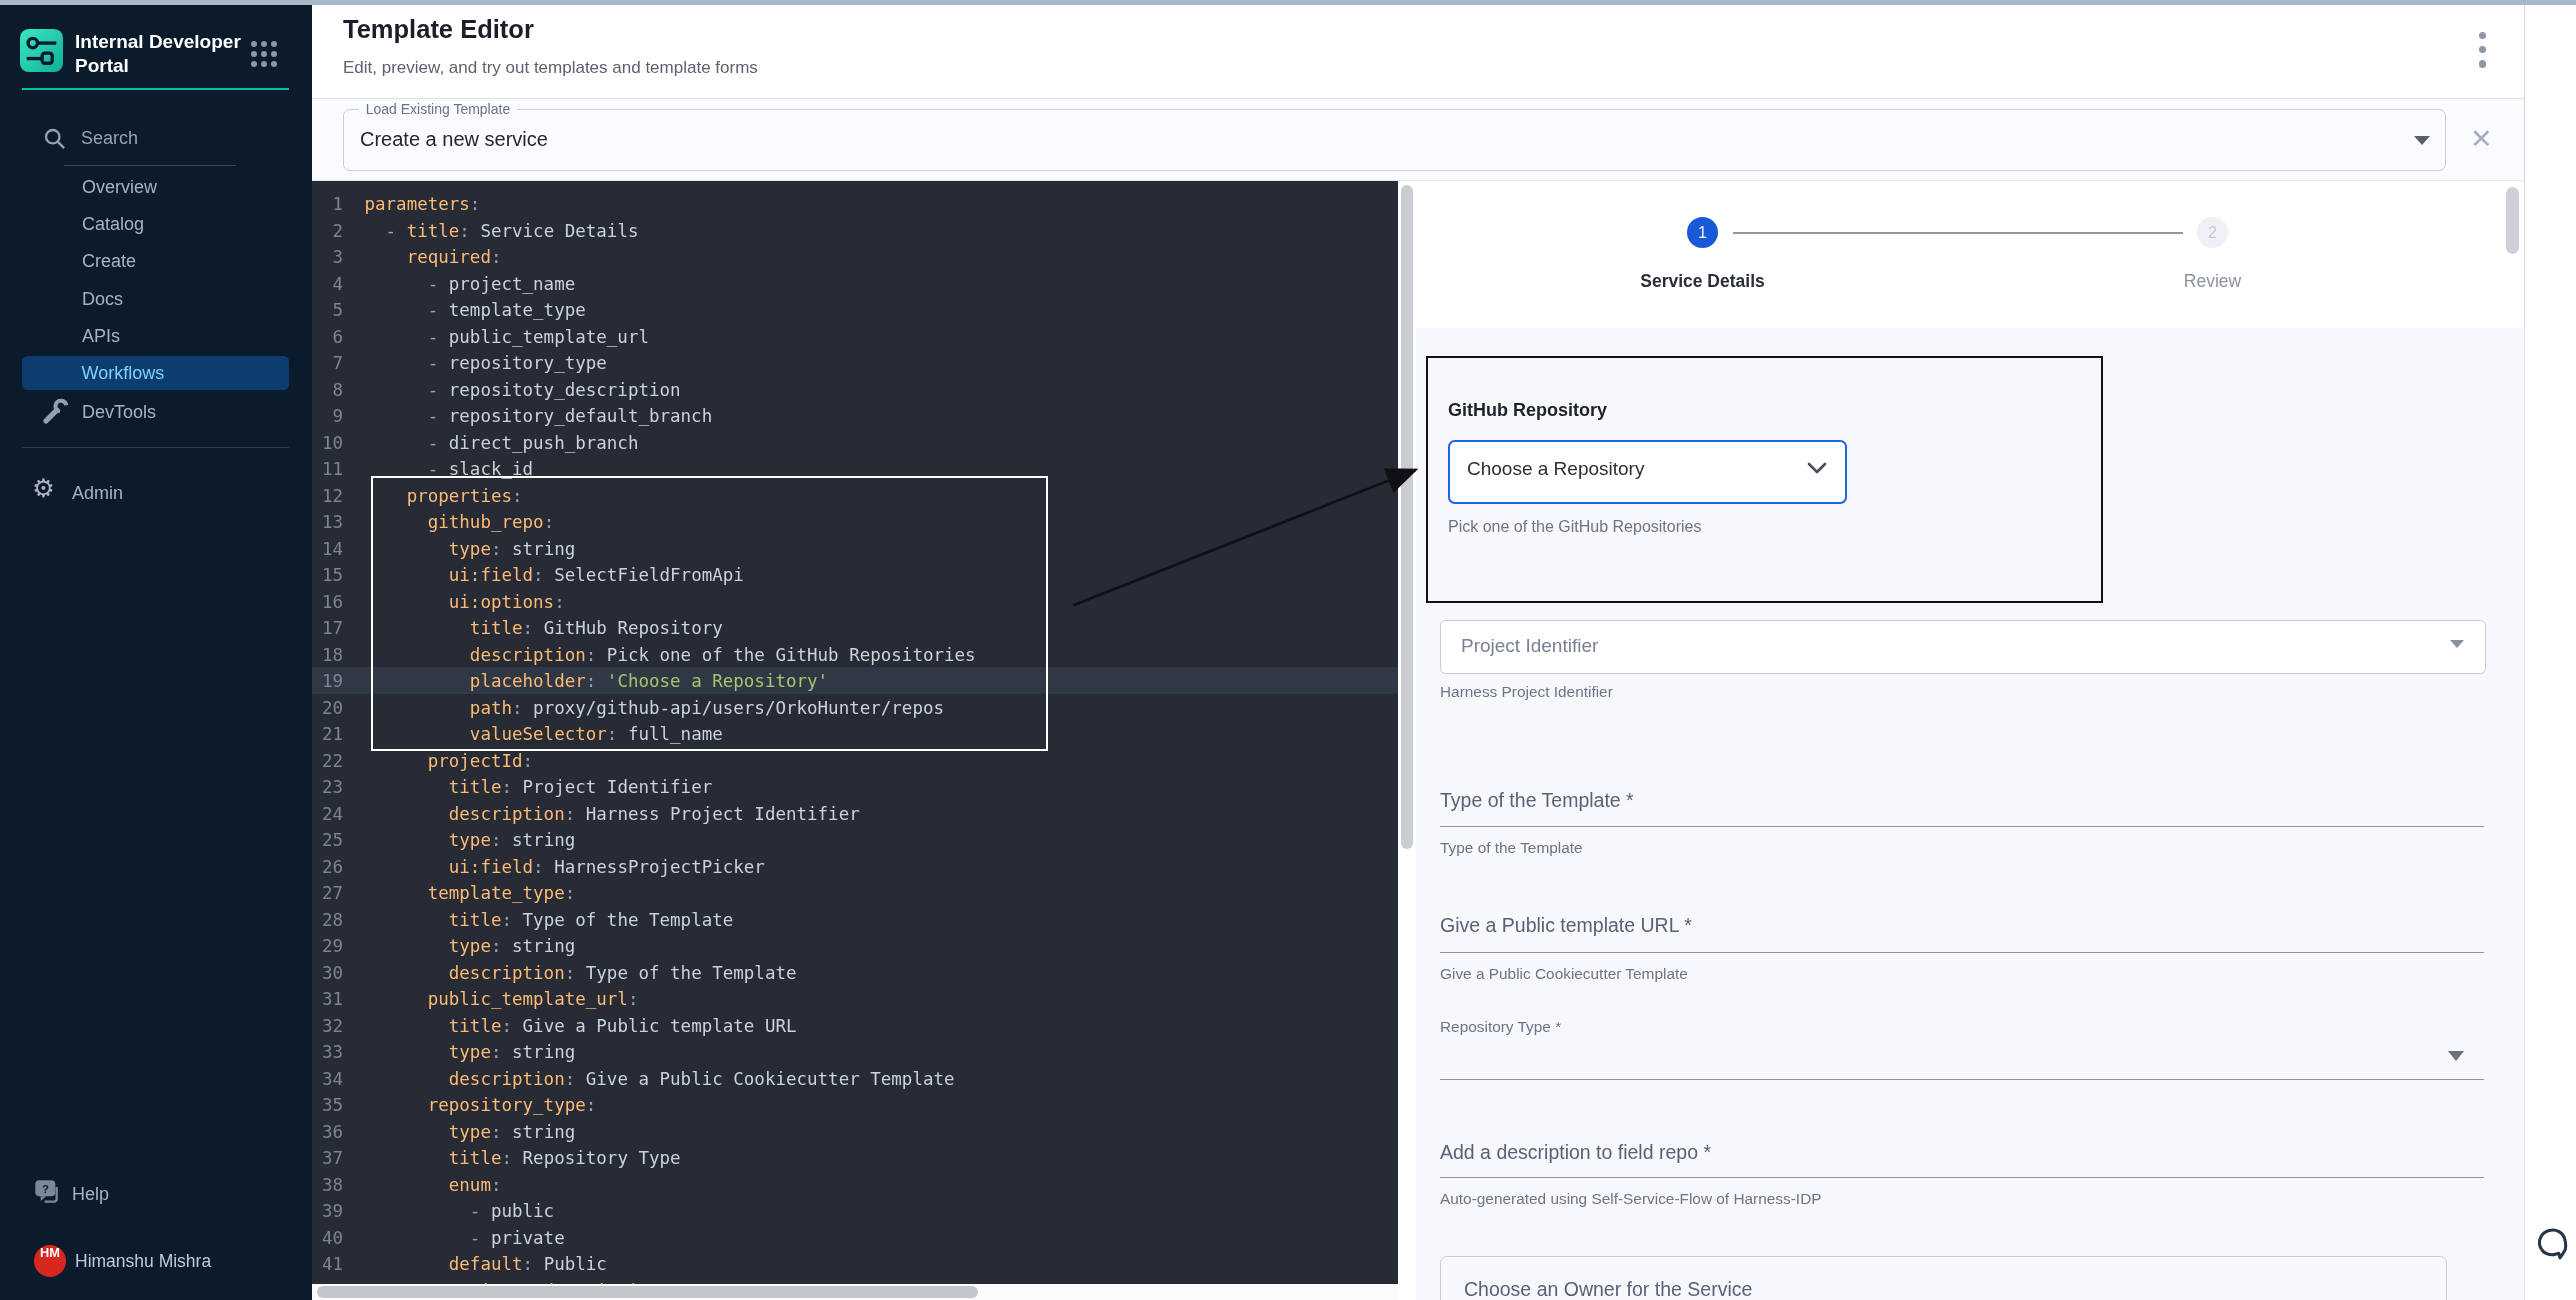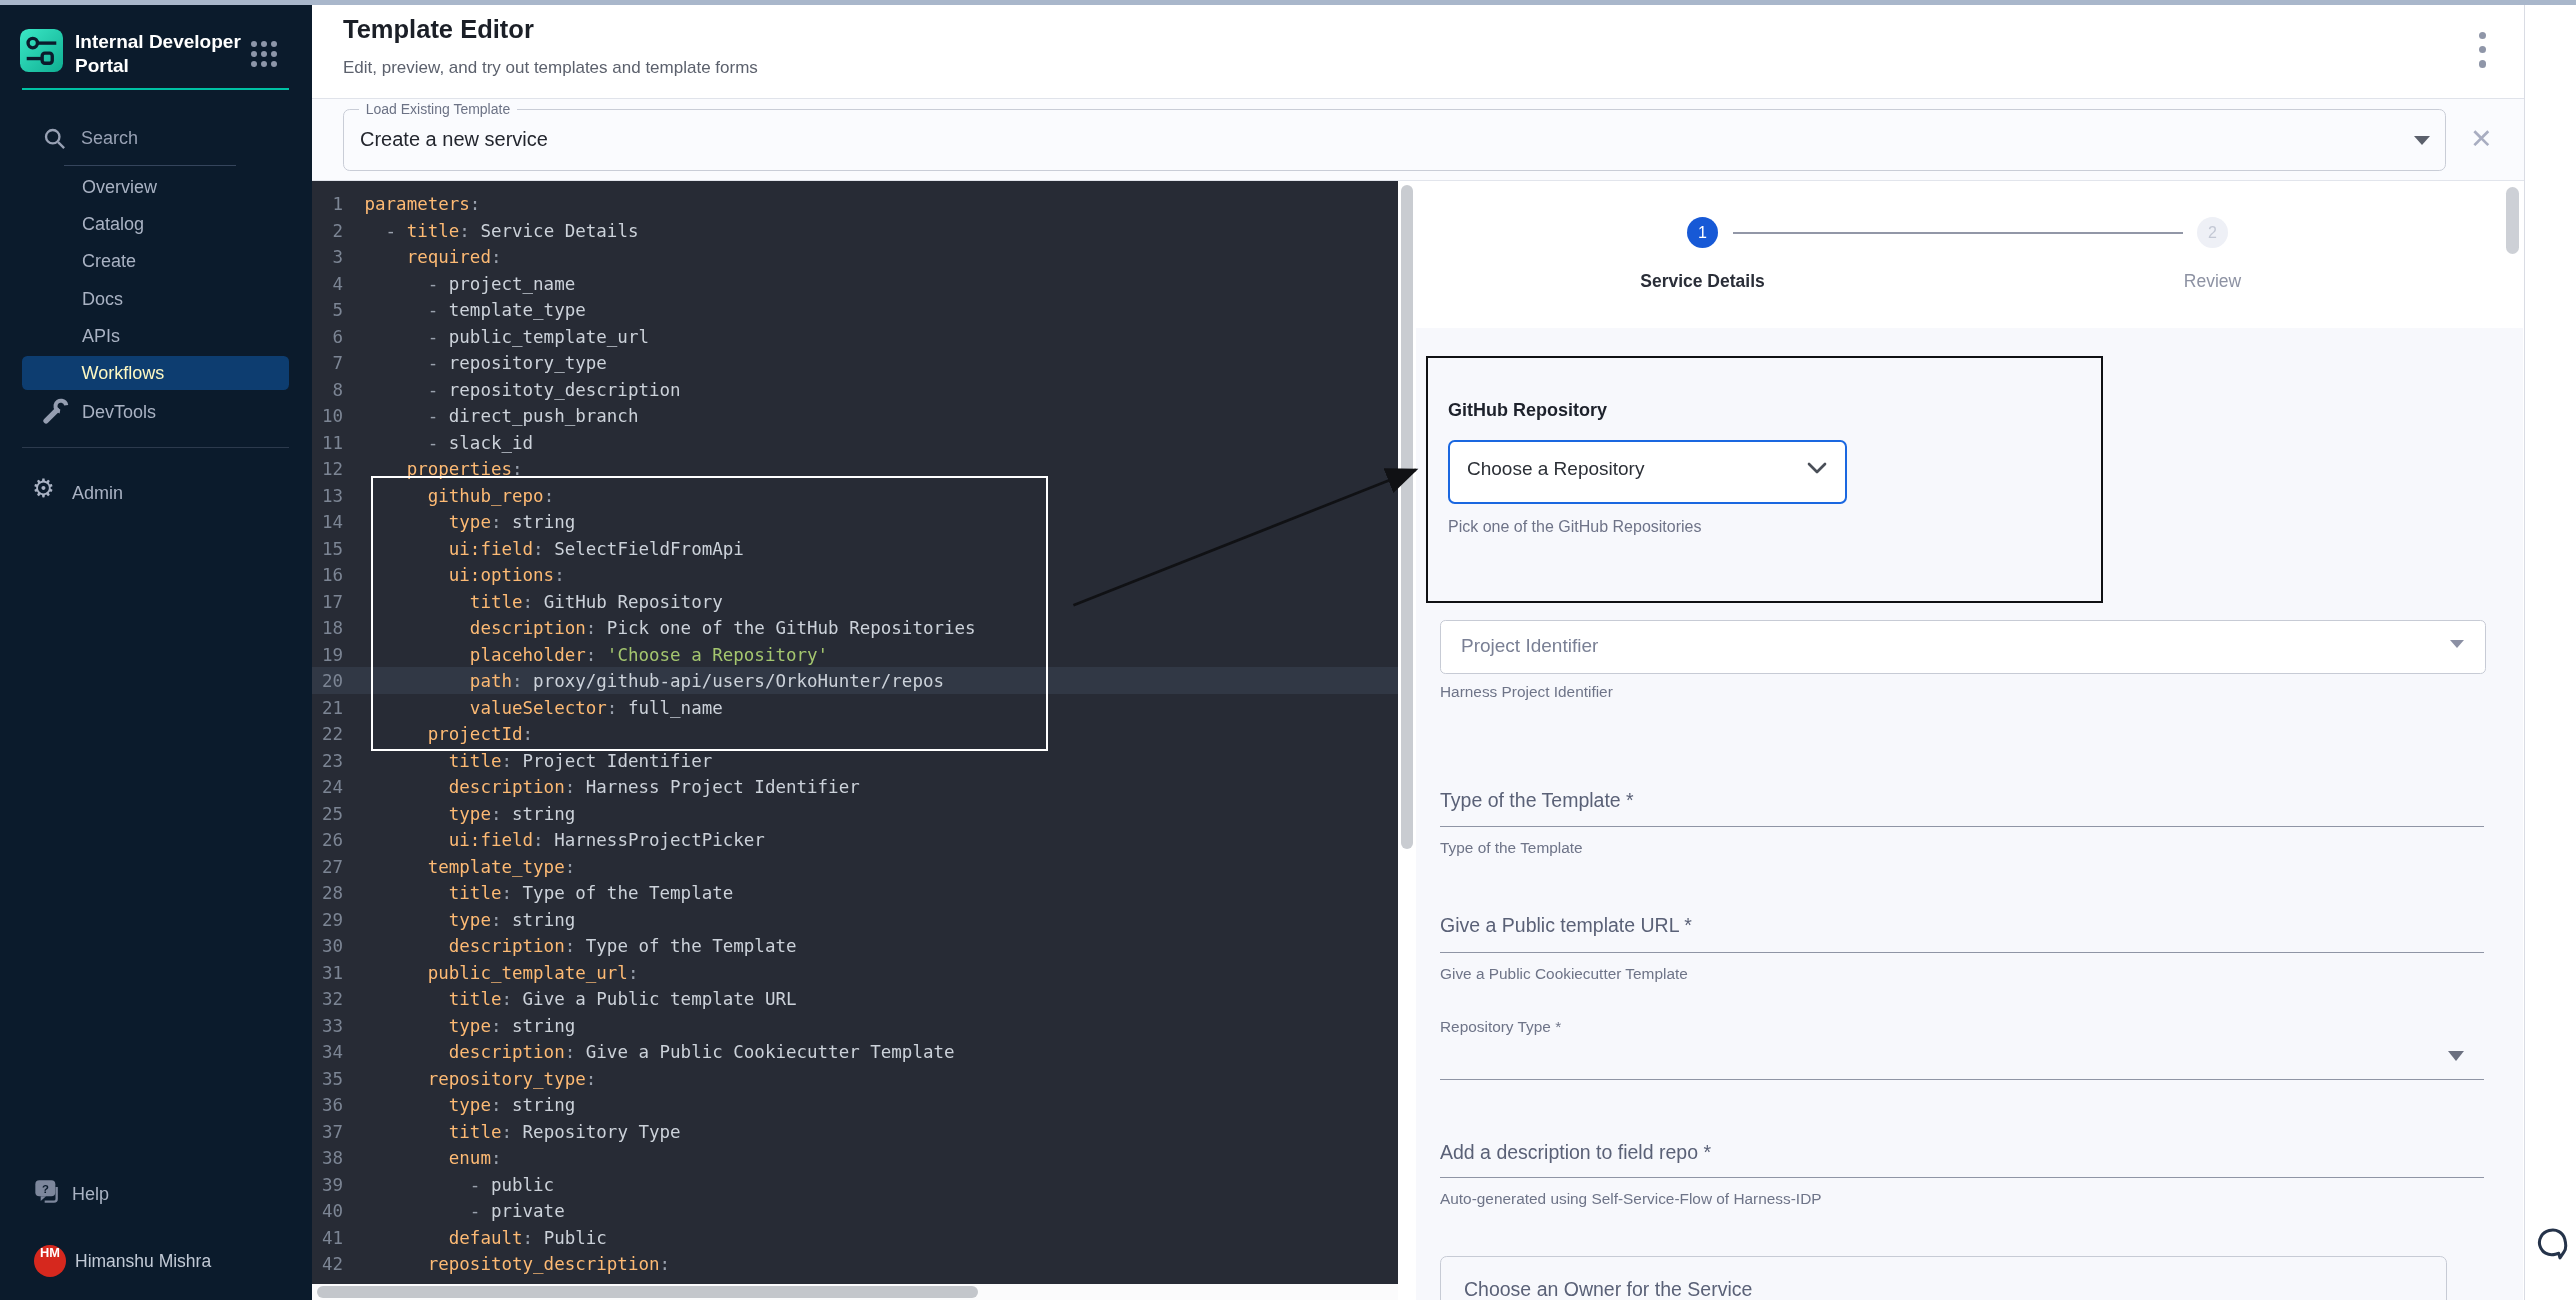--- a/index.html
+++ b/index.html
@@ -15,21 +15,21 @@
   .logo{left:20px;top:24px;width:43px;height:43px;}
   .app-title{left:75px;top:25.5px;width:168px;font-size:19px;line-height:23.5px;font-weight:bold;color:#ffffff;}
   .grid-icon{left:250px;top:35px;}
   .teal-bar{left:21.5px;top:83px;width:267px;height:2.7px;background:#00c2a4;}
   .search-icon{left:42px;top:121px;}
   .search-text{left:81px;top:123px;font-size:18px;color:#98a1b4;}
   .search-line{left:64px;top:160px;width:172px;height:1.3px;background:#35455c;}
   .nav-label{font-size:18px;color:#a9b2c3;}
   .nav-row{left:0;width:312px;height:36px;}
   .nav-pill{left:21.5px;top:351px;width:267px;height:34px;border-radius:5.4px;background:#0d3d70;}
-  .nav-active-label{left:82px;top:358px;font-size:18px;color:#fef9c3;}
+  .nav-active-label{left:82px;top:358px;font-size:18px;color:#7dd3fc;}
   .side-divider{left:21.5px;top:442px;width:267px;height:0.7px;background:#2c3a4d;}
   .gear-icon{left:32px;top:474px;font-size:25.5px;color:#aab3c4;line-height:25.5px;}
   .help-icon{left:34px;top:1175px;}
   .avatar{left:34px;top:1240px;width:32px;height:32px;border-radius:50%;
           display:flex;align-items:flex-start;justify-content:center;
           font-size:12.8px;font-weight:bold;color:#fff;}
   .user-name{left:75px;top:1247px;font-size:17.5px;color:#c2cad6;}
 
   
   .header{left:312px;top:4.7px;width:2212px;height:93px;background:#fff;border-bottom:1.3px solid #e0e3ea;}
@@ -219,20 +219,21 @@
     <div class="active-line"></div>
     <div class="code-lines" id="code-lines">
         <div class="cl"><span class="ln">1</span><span class="ct"><span class="tk-k">parameters</span><span class="tk-p">:</span></span></div>
         <div class="cl"><span class="ln">2</span><span class="ct"><span class="tk-p">  - </span><span class="tk-k">title</span><span class="tk-p">:</span><span class="tk-v"> Service Details</span></span></div>
         <div class="cl"><span class="ln">3</span><span class="ct"><span class="tk-p">    </span><span class="tk-k">required</span><span class="tk-p">:</span></span></div>
         <div class="cl"><span class="ln">4</span><span class="ct"><span class="tk-p">      - </span><span class="tk-v">project_name</span></span></div>
         <div class="cl"><span class="ln">5</span><span class="ct"><span class="tk-p">      - </span><span class="tk-v">template_type</span></span></div>
         <div class="cl"><span class="ln">6</span><span class="ct"><span class="tk-p">      - </span><span class="tk-v">public_template_url</span></span></div>
         <div class="cl"><span class="ln">7</span><span class="ct"><span class="tk-p">      - </span><span class="tk-v">repository_type</span></span></div>
         <div class="cl"><span class="ln">8</span><span class="ct"><span class="tk-p">      - </span><span class="tk-v">repositoty_description</span></span></div>
+        <div class="cl"><span class="ln">9</span><span class="ct"><span class="tk-p">      - </span><span class="tk-v">repository_default_branch</span></span></div>
         <div class="cl"><span class="ln">10</span><span class="ct"><span class="tk-p">      - </span><span class="tk-v">direct_push_branch</span></span></div>
         <div class="cl"><span class="ln">11</span><span class="ct"><span class="tk-p">      - </span><span class="tk-v">slack_id</span></span></div>
         <div class="cl"><span class="ln">12</span><span class="ct"><span class="tk-p">    </span><span class="tk-k">properties</span><span class="tk-p">:</span></span></div>
         <div class="cl"><span class="ln">13</span><span class="ct"><span class="tk-p">      </span><span class="tk-k">github_repo</span><span class="tk-p">:</span></span></div>
         <div class="cl"><span class="ln">14</span><span class="ct"><span class="tk-p">        </span><span class="tk-k">type</span><span class="tk-p">:</span><span class="tk-v"> string</span></span></div>
         <div class="cl"><span class="ln">15</span><span class="ct"><span class="tk-p">        </span><span class="tk-k">ui:field</span><span class="tk-p">:</span><span class="tk-v"> SelectFieldFromApi</span></span></div>
         <div class="cl"><span class="ln">16</span><span class="ct"><span class="tk-p">        </span><span class="tk-k">ui:options</span><span class="tk-p">:</span></span></div>
         <div class="cl"><span class="ln">17</span><span class="ct"><span class="tk-p">          </span><span class="tk-k">title</span><span class="tk-p">:</span><span class="tk-v"> GitHub Repository</span></span></div>
         <div class="cl"><span class="ln">18</span><span class="ct"><span class="tk-p">          </span><span class="tk-k">description</span><span class="tk-p">:</span><span class="tk-v"> Pick one of the GitHub Repositories</span></span></div>
         <div class="cl"><span class="ln">19</span><span class="ct"><span class="tk-p">          </span><span class="tk-k">placeholder</span><span class="tk-p">:</span><span class="tk-p"> </span><span class="tk-s">'Choose a Repository'</span></span></div>

